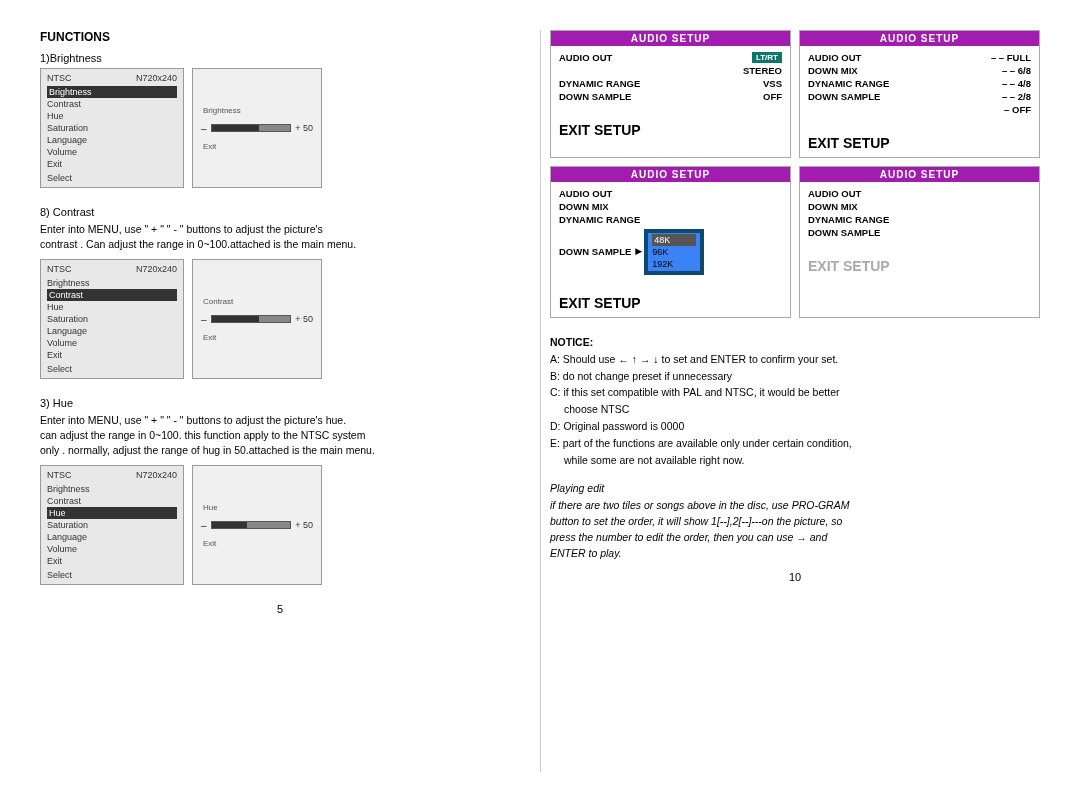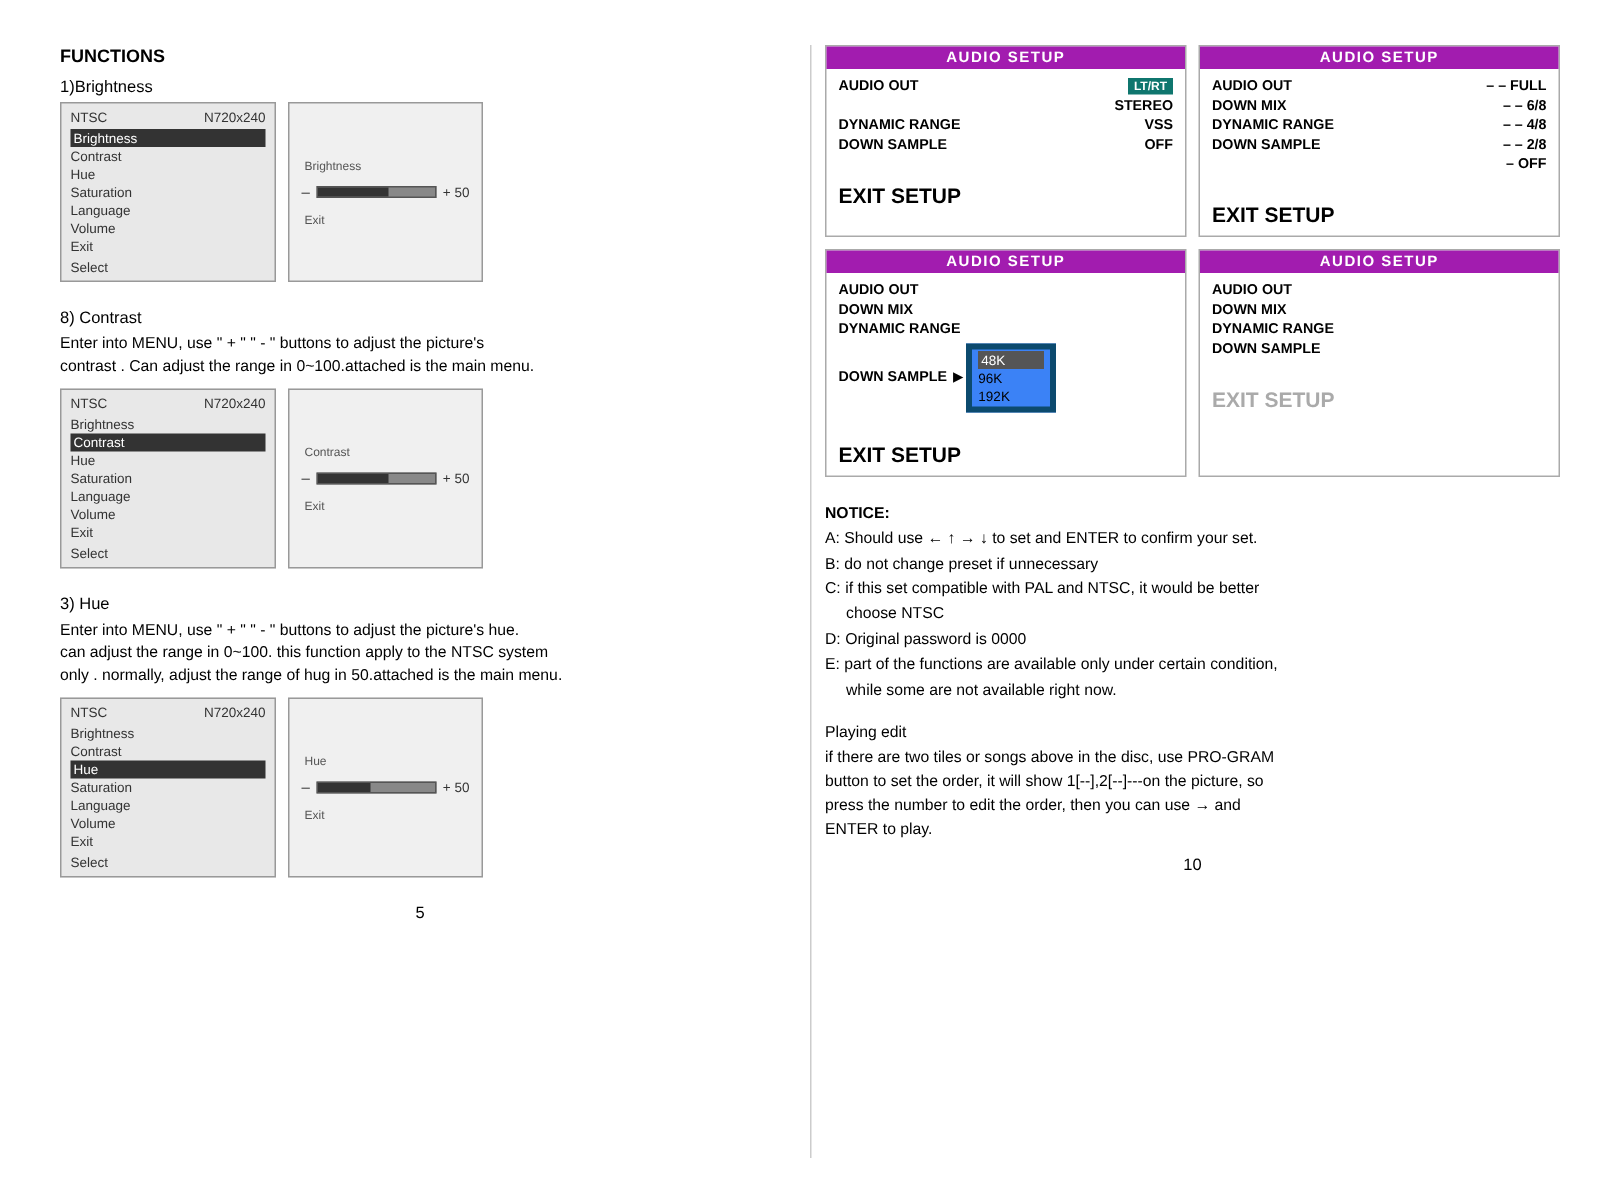--- a/index.html
+++ b/index.html
@@ -246,20 +246,21 @@
       margin-bottom: 14px;
     }
 
     .notice-text {
       font-size: 10.5px;
       line-height: 1.6;
     }
 
     .playing-section {
       margin-top: 10px;
+      font-style: italic;
     }
 
     .playing-title {
       font-size: 10.5px;
       font-weight: normal;
       margin-bottom: 4px;
     }
 
     .playing-text {
       font-size: 10.5px;

